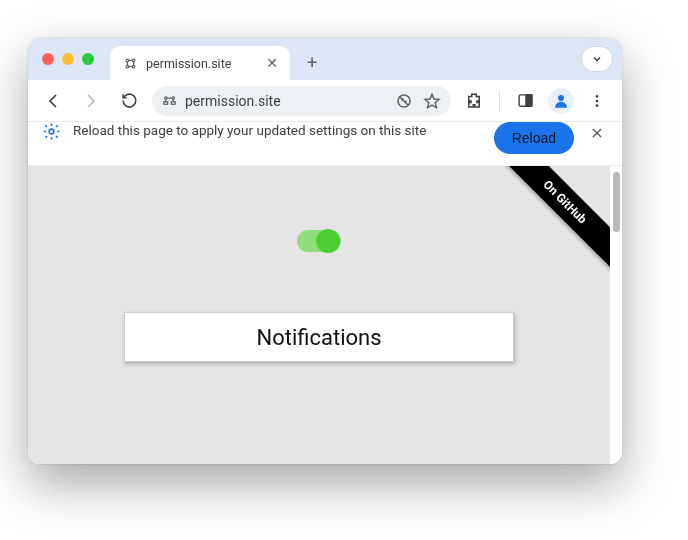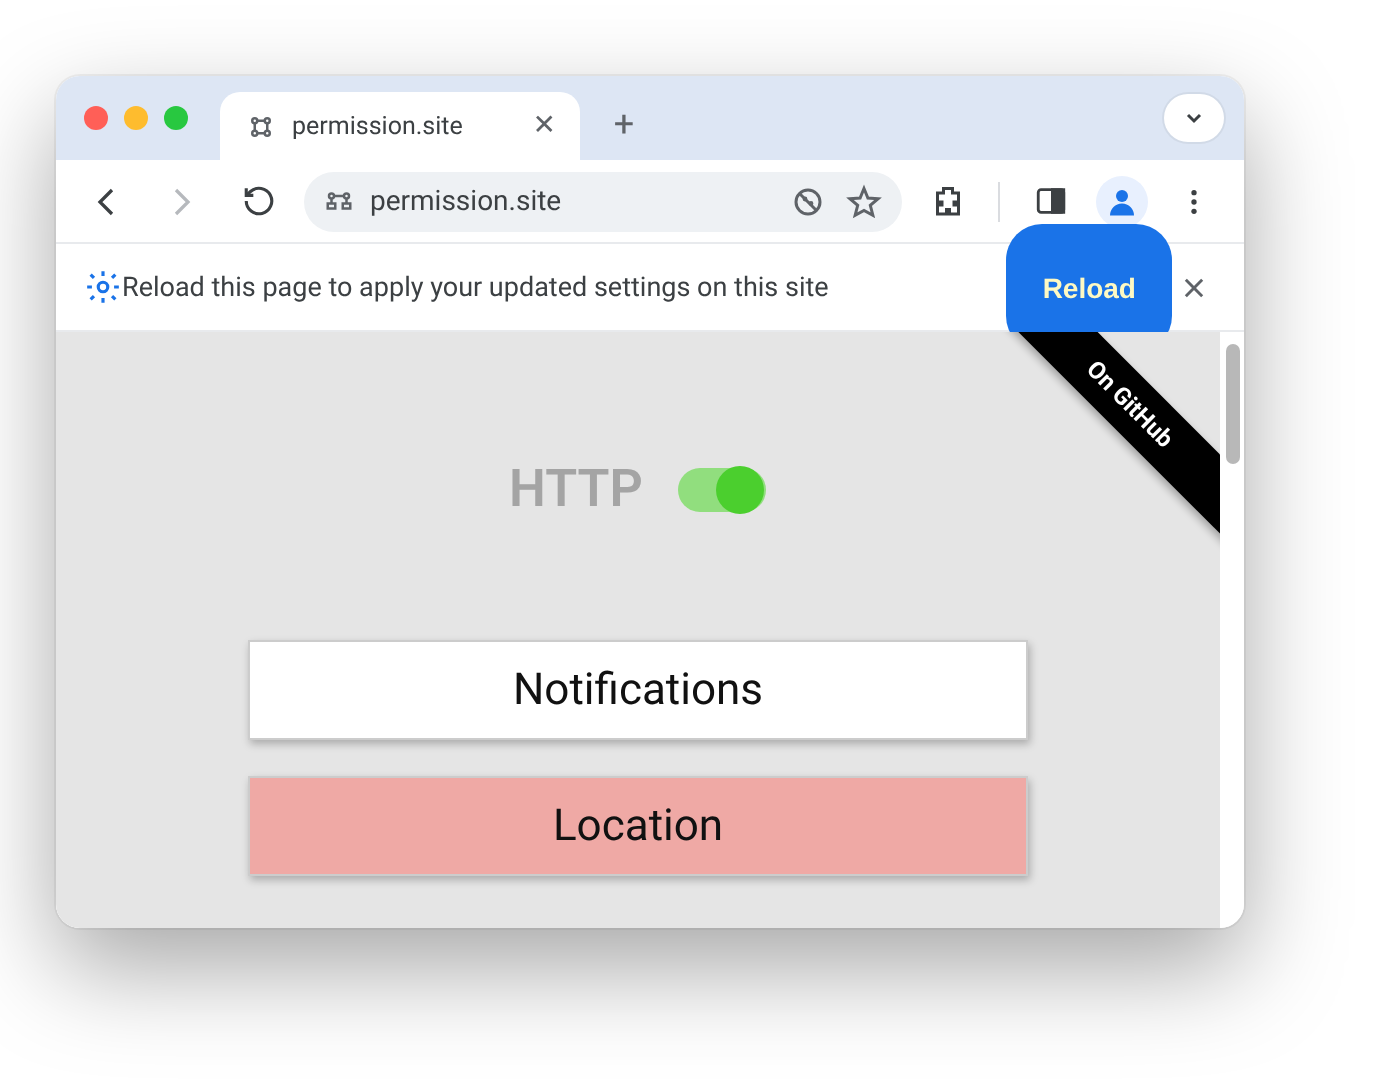--- a/index.html
+++ b/index.html
@@ -106,34 +106,35 @@
     .avatar {
       width: 26px; height: 26px; border-radius: 50%;
       background: #e8f0fe;
       display: flex; align-items: center; justify-content: center;
     }
     .infobar {
       height: 44px;
       background: #fff;
       border-bottom: 1px solid #e8eaed;
       display: flex;
-      align-items: center;
+      align-items: flex-start;
       padding: 0 14px;
+      gap: 12px;
       font-size: 13.5px;
       color: #3c4043;
     }
     .infobar .msg { flex: 1; }
     .reload-btn {
       background: #1a73e8;
-      color: #fef9c3;
+      color: #0f172a;
       border: none;
       border-radius: 18px;
-      padding: 24px 18px;
+      padding: 8px 18px;
       font-size: 14px;
-      font-weight: 700;
+      font-weight: 400;
       cursor: pointer;
     }
     .infobar .close-x {
       color: #5f6368; cursor: pointer; padding: 4px;
     }
     .content-wrap {
       flex: 1;
       position: relative;
       background: #fff;
       overflow: hidden;
@@ -333,27 +334,25 @@
           <path d="M5 5l14 14M19 5L5 19"></path>
         </svg>
     </span>
   </div>
 
   <div class="content-wrap">
     <div class="content-scroll">
       <div class="ribbon">On GitHub</div>
 
       <div class="proto-row">
-        <span class="proto-http">HTTP</span>
         <div class="toggle">
           <div class="knob"></div>
         </div>
       </div>
 
       <div class="btns">
         <button class="perm-btn">Notifications</button>
-        <button class="perm-btn denied">Location</button>
       </div>
     </div>
     <div class="scrollbar"></div>
   </div>
 
 </div>
 
 </body></html>

